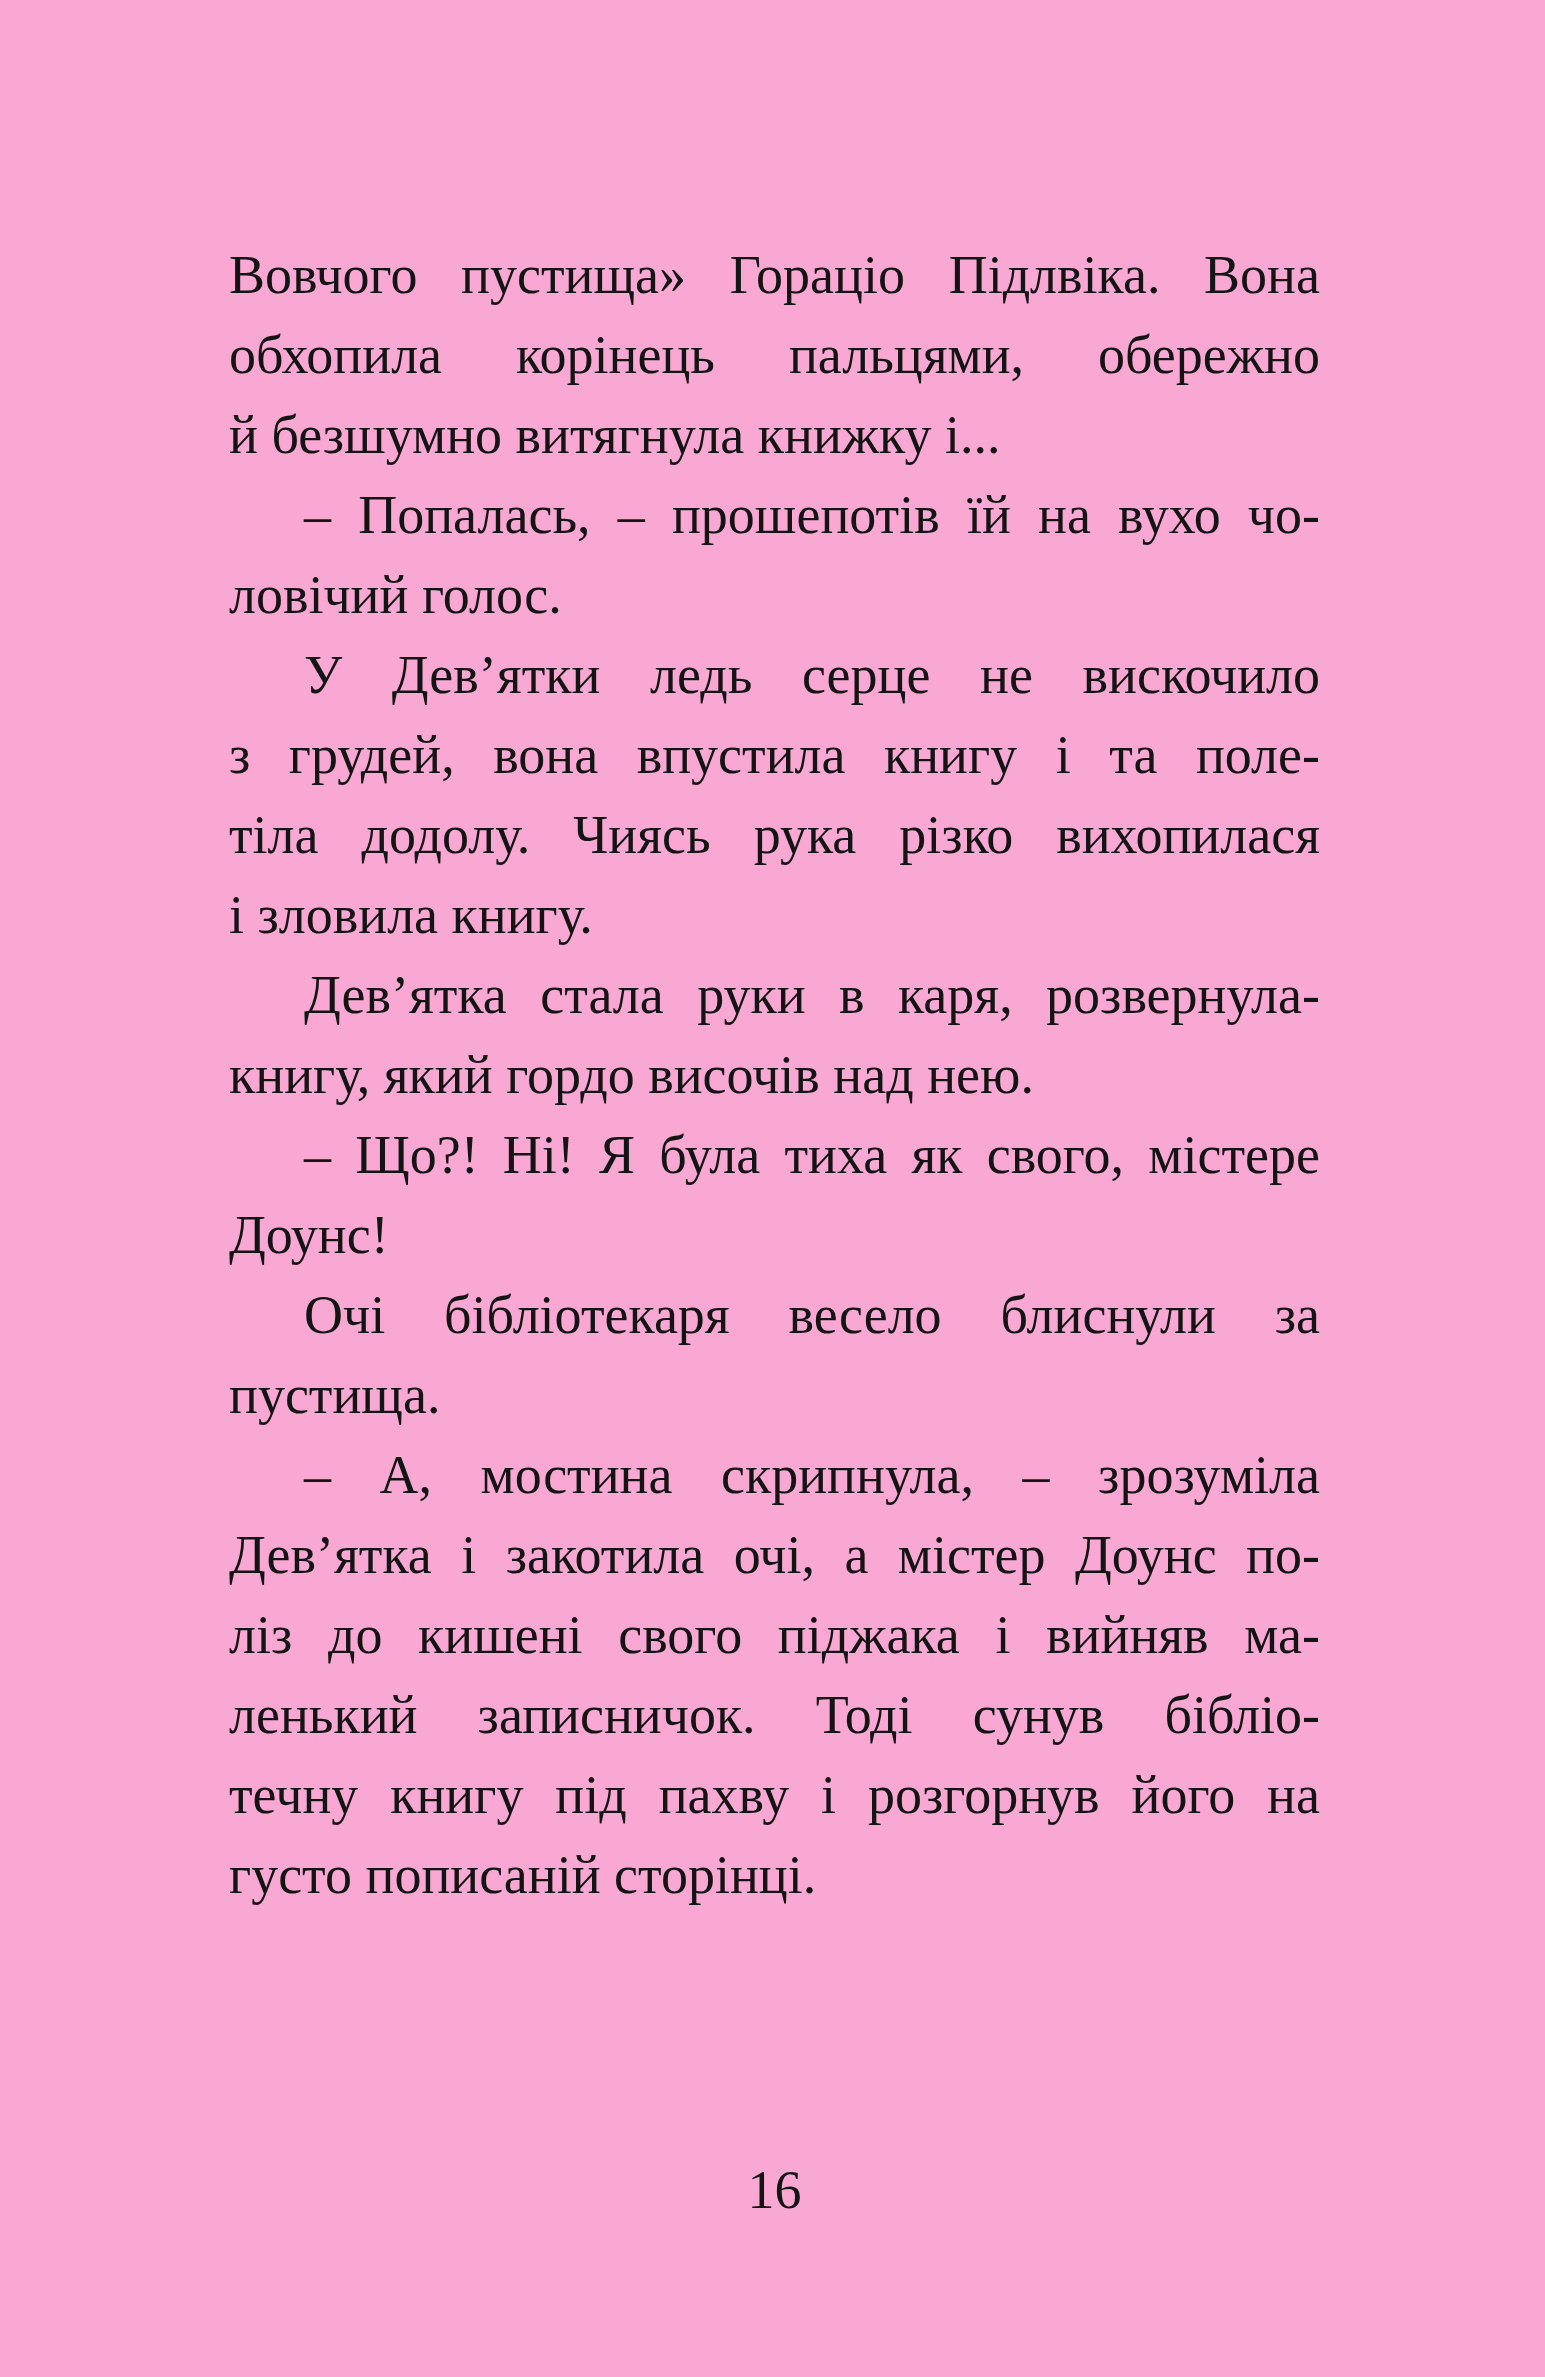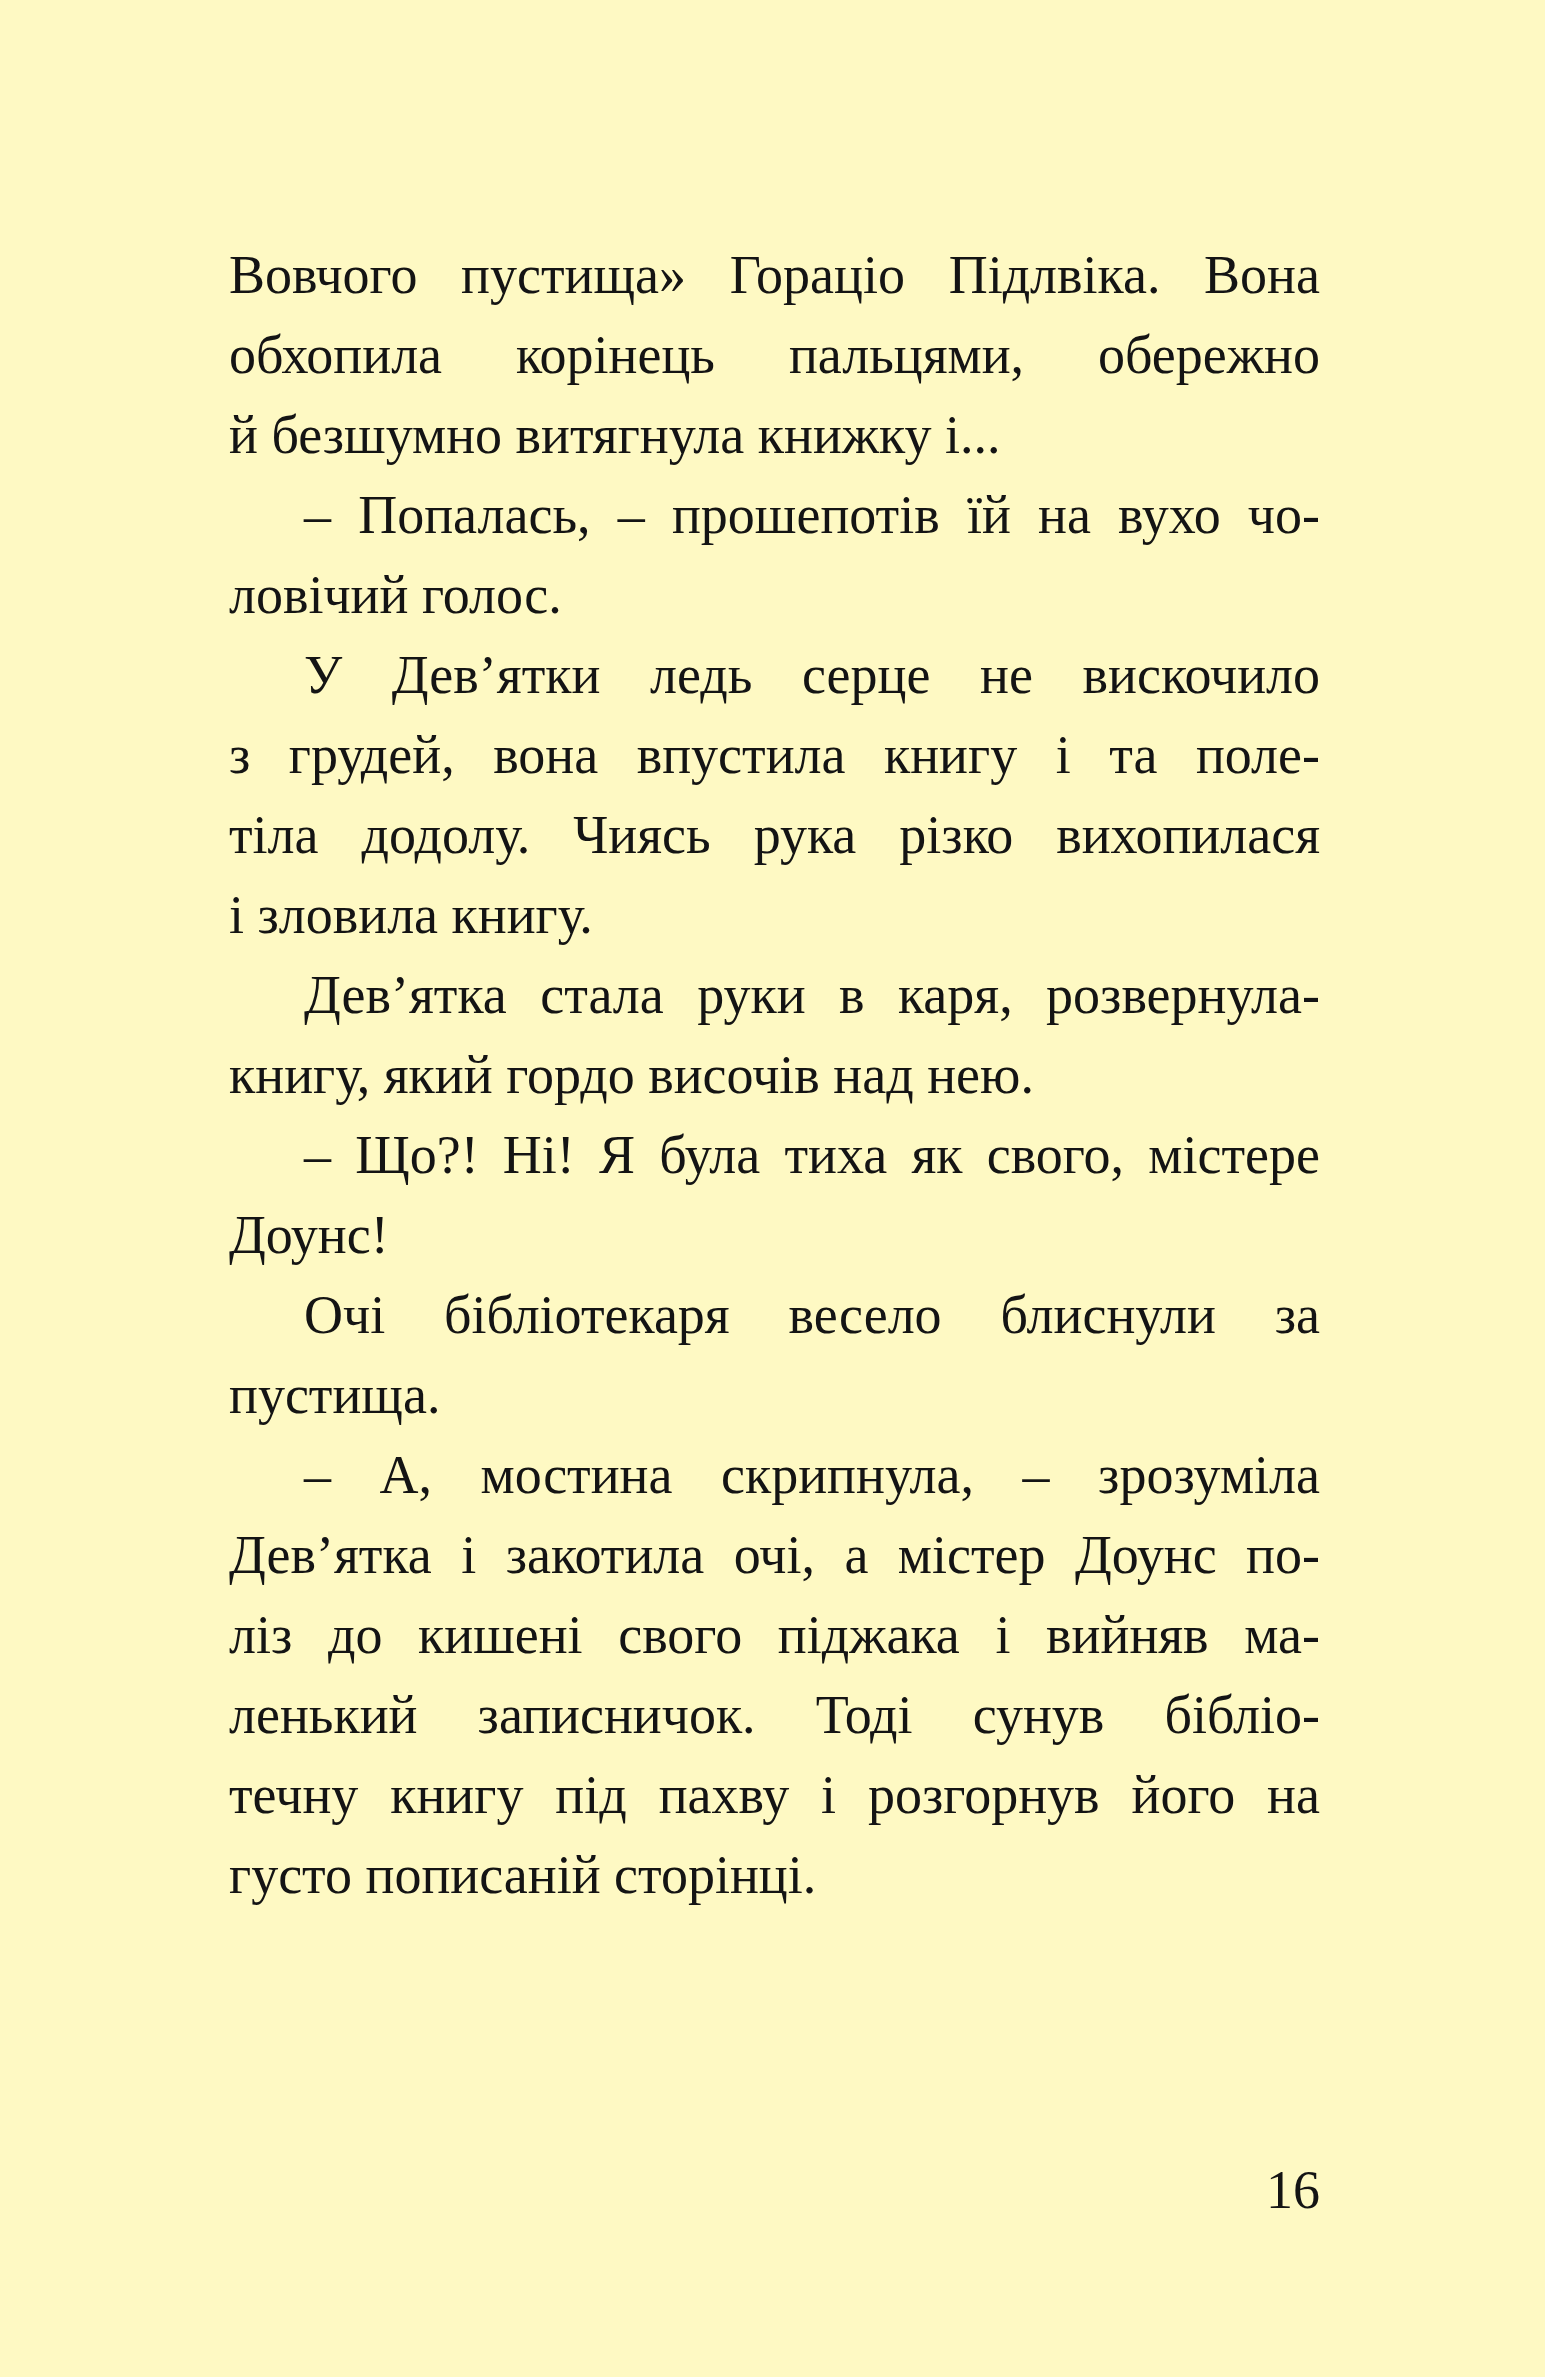--- a/index.html
+++ b/index.html
@@ -5,21 +5,21 @@
   * { margin: 0; padding: 0; box-sizing: border-box; }
   html, body {
     width: 1545px;
     height: 2377px;
     background: #ffffff;
   }
   .page {
     position: relative;
     width: 1545px;
     height: 2377px;
-    background: #fef9c3;
+    background: #f9a8d4;
     color: #141414;
     font-family: "Liberation Serif", serif;
     overflow: hidden;
   }
   .text-block {
     position: absolute;
     left: 229px;
     top: 235px;
     width: 1091px;
   }
@@ -39,21 +39,21 @@
     text-indent: 75px;
   }
   .folio {
     position: absolute;
     left: 229px;
     top: 2150px;
     width: 1091px;
     height: 80px;
     line-height: 80px;
     font-size: 54px;
-    text-align: right;
+    text-align: center;
     color: #141414;
   }
 </style>
 </head>
 <body>
 
 <div class="page">
   <div class="text-block">
 
   <div class="line">Вовчого пустища» Гораціо Підлвіка. Вона</div>

